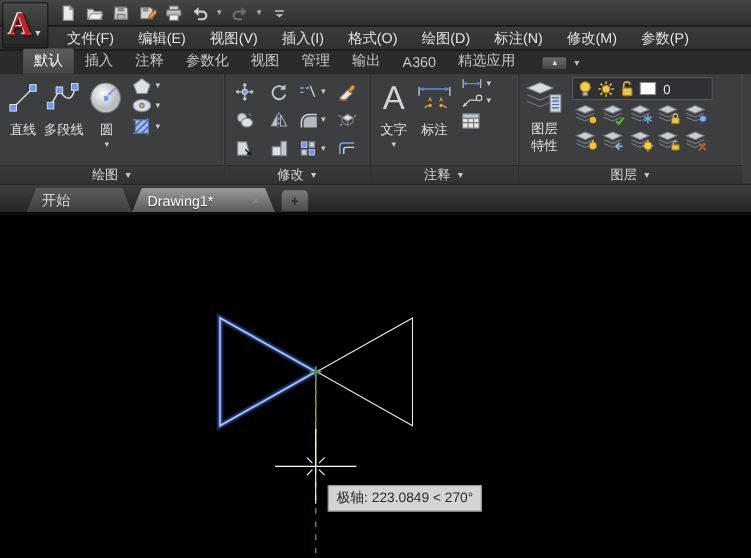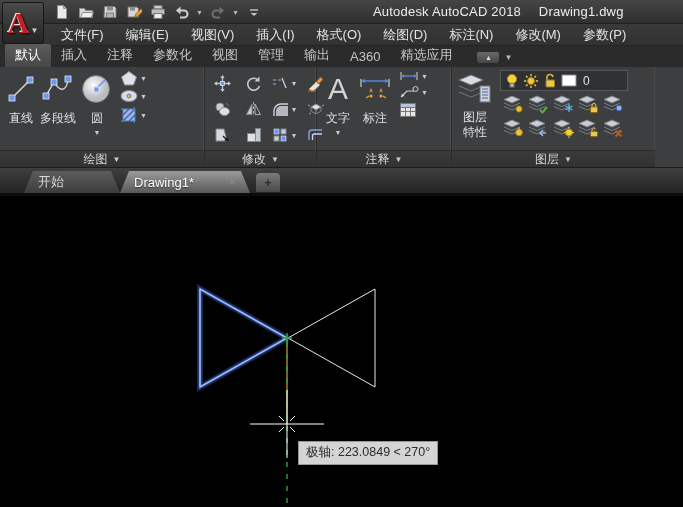--- a/index.html
+++ b/index.html
@@ -19,21 +19,21 @@
   .qat .qcaret { color:#b5b5b5; font-size:7px; width:8px; cursor:pointer; }
   .title-text { position:absolute; left:373px; top:4px; font-size:13px; color:#ececec; white-space:nowrap; letter-spacing:.2px; }
   .title-text .doc { margin-left:14px; }
 
   
   .menubar { height:22px; background:linear-gradient(#3a3a3a,#313131); display:flex; align-items:center;
              padding-left:50px; border-bottom:1px solid #232323; }
   .menu-item { color:#e2e2e2; font-size:13px; padding:2px 11px; cursor:pointer; white-space:nowrap; }
 
   
-  .ribbon-tabs { height:21px; background:#2b2b2b; display:flex; align-items:flex-end; padding-left:5px; }
+  .ribbon-tabs { height:21px; background:#2b2b2b; display:flex; align-items:flex-end; padding-left:21px; }
   .rtab { font-size:13px; color:#c6c6c6; padding:2px 10px 3px; cursor:pointer; white-space:nowrap; }
   .rtab.active { background:linear-gradient(#5c5c5c,#474747); color:#ffffff; border-radius:2px 2px 0 0; }
   .rtab-collapse { margin-left:14px; display:flex; align-items:center; gap:4px; margin-bottom:3px; cursor:pointer; }
   .rtab-collapse .pill { width:24px; height:13px; background:linear-gradient(#6a6a6a,#454545); border:1px solid #2a2a2a;
                          border-radius:3px; display:flex; align-items:center; justify-content:center; color:#ddd; font-size:7px; }
   .rtab-collapse .car { color:#bbb; font-size:8px; }
 
   
   .ribbon-body { height:101px; background:#3c3e40; display:flex; border-bottom:1px solid #1c1c1c; }
   .rpanel { display:flex; flex-direction:column; border-right:1px solid #2c2c2c; box-shadow:inset -1px 0 0 #4a4a4a; }
@@ -148,24 +148,20 @@
       <span class="qcaret">▼</span>
       <div class="qbtn">
         <span style="display: inline-flex;">
           <svg width="14" height="14" viewBox="0 0 14 14" xmlns="http://www.w3.org/2000/svg">
             <path d="M3 5h8" stroke="#c5c5c5" stroke-width="1.4"></path>
             <path d="M3.5 8l3.5 3 3.5-3z" fill="#c5c5c5"></path>
           </svg>
         </span>
       </div>
     </div>
-  <div class="title-text">
-    <span>Autodesk AutoCAD 2018</span>
-    <span class="doc">Drawing1.dwg</span>
-  </div>
 </div>
 
 <div class="menubar" id="menubar">
     <div class="menu-item">文件(F)</div>
     <div class="menu-item">编辑(E)</div>
     <div class="menu-item">视图(V)</div>
     <div class="menu-item">插入(I)</div>
     <div class="menu-item">格式(O)</div>
     <div class="menu-item">绘图(D)</div>
     <div class="menu-item">标注(N)</div>
@@ -264,21 +260,21 @@
             </span>
             <span class="scaret">▼</span>
           </div>
         </div>
       </div>
       <div class="rpanel-footer">
         <span>绘图</span>
         <span class="fcaret">▼</span>
       </div>
     </div>
-    <div class="rpanel" style="width: 112px;">
+    <div class="rpanel" style="width: 132px;">
       <div class="rpanel-content" style="padding: 2px 0px 0px 2px;">
         <div class="modgrid">
           <div class="modcell">
             <span style="display: inline-flex;">
               <svg width="17" height="17" viewBox="0 0 17 17" xmlns="http://www.w3.org/2000/svg">
                 <path d="M8.5 2v13M2 8.5h13" stroke="#c2cad2" stroke-width="1.3"></path>
                 <path d="M8.5 0l-2.2 3h4.4zM8.5 17l-2.2-3h4.4zM0 8.5l3-2.2v4.4zM17 8.5l-3-2.2v4.4z" fill="#c2cad2"></path>
                 <rect x="6.5" y="6.5" width="4" height="4" fill="#6f98e8" stroke="#dfe8ff" stroke-width="0.7"></rect>
               </svg>
             </span>

